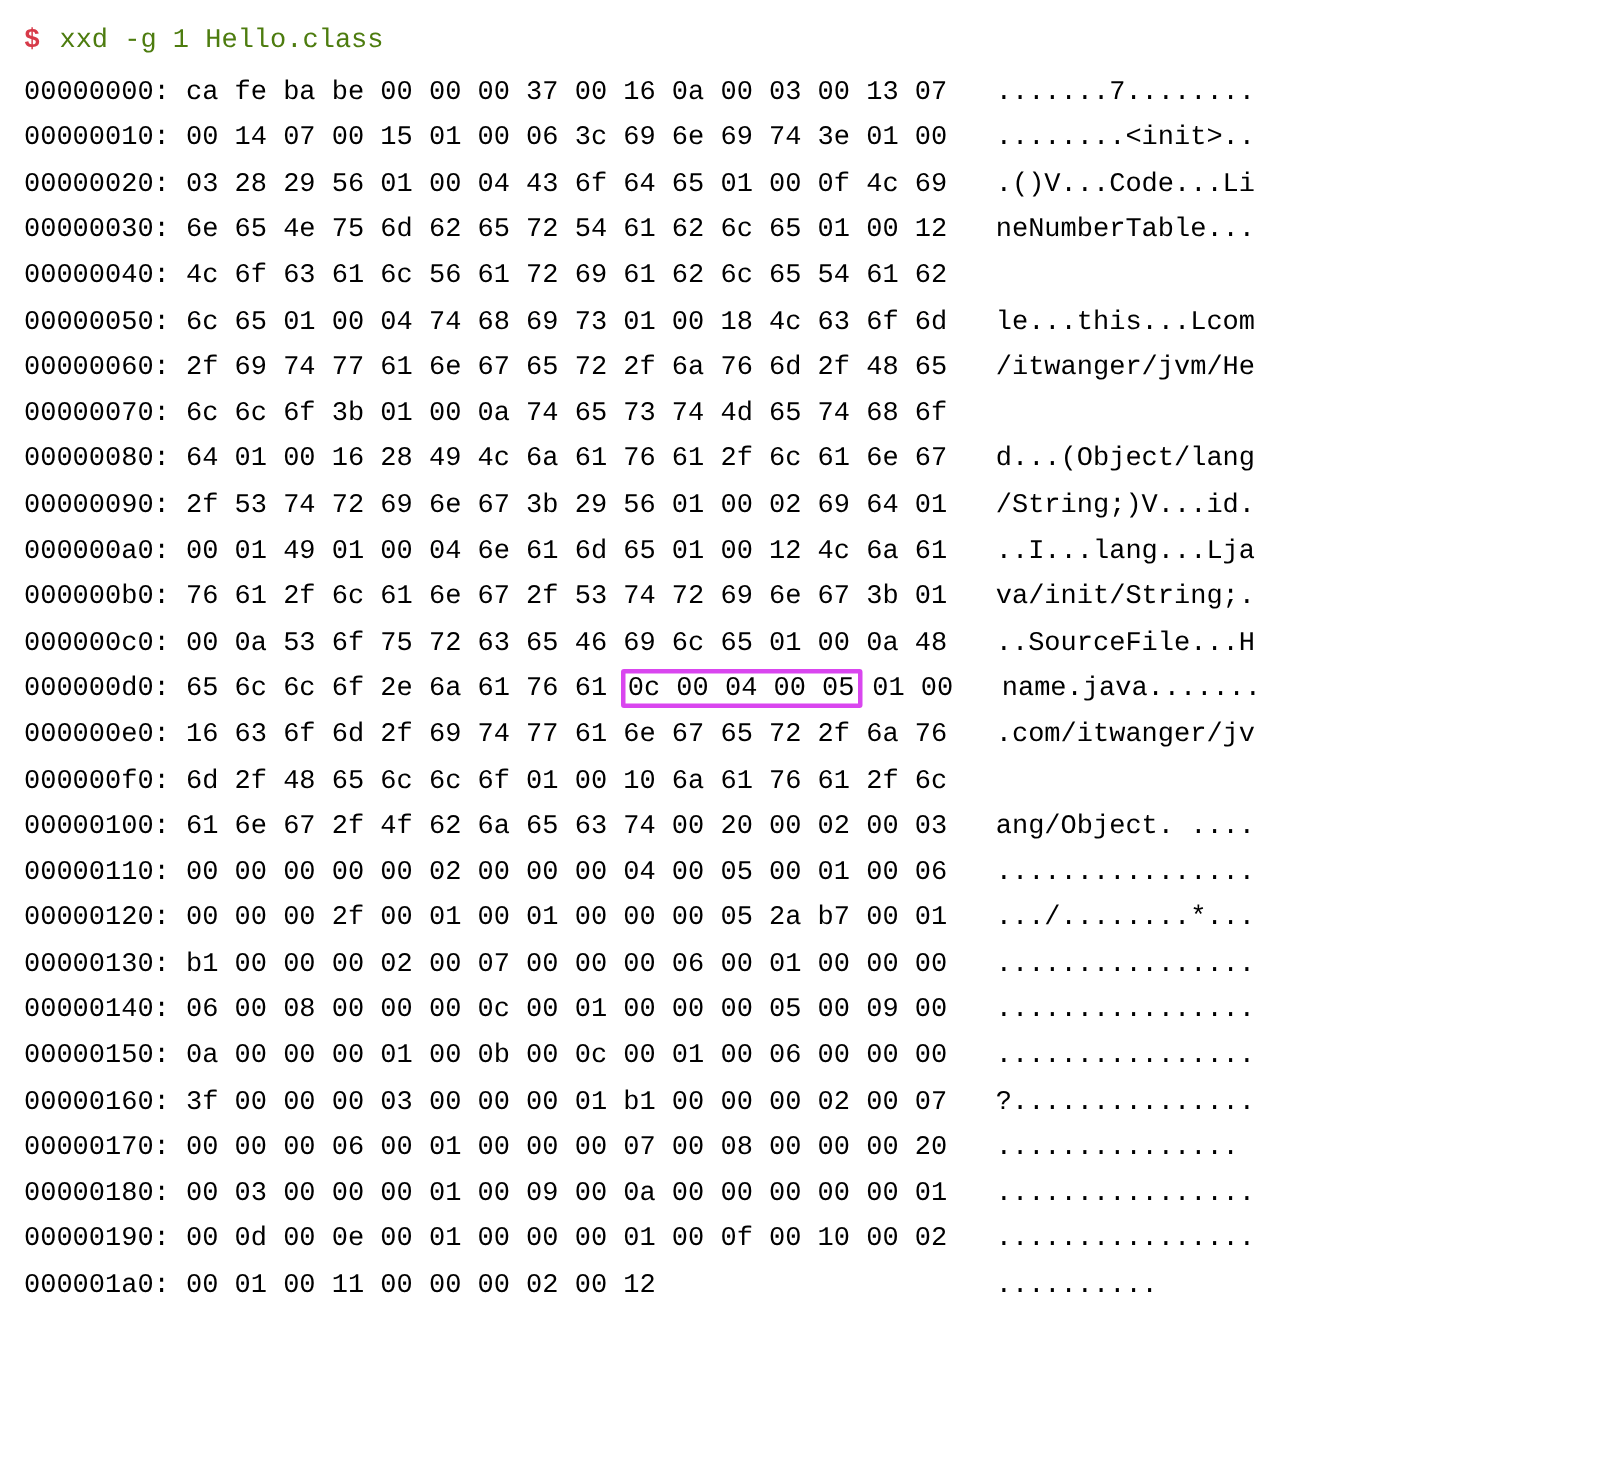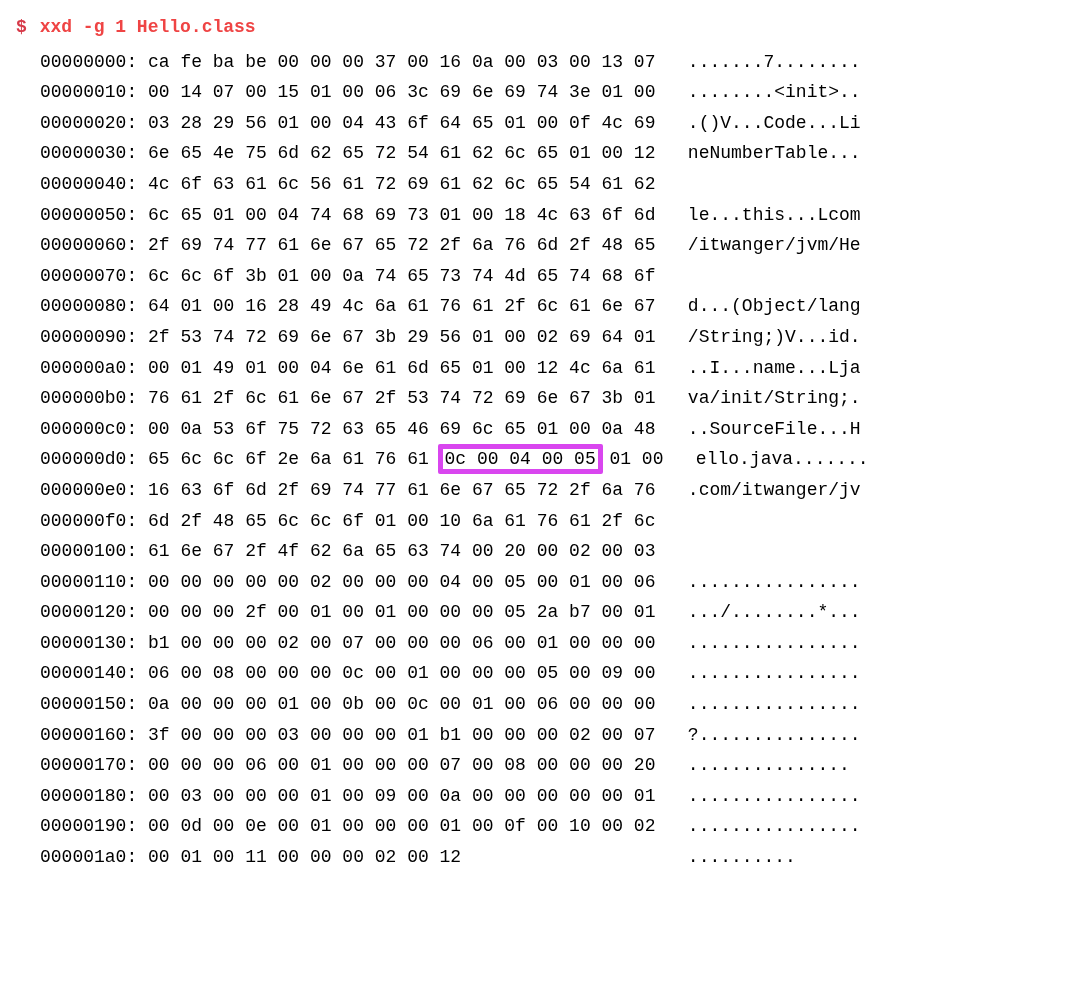--- a/index.html
+++ b/index.html
@@ -11,27 +11,26 @@
     line-height: 1.7;
     color: #000;
     white-space: nowrap;
   }
   .prompt-dollar {
     color: #d73a49;
     font-weight: 700;
     margin-right: 2px;
   }
   .cmd {
-    color: #ef4444;
-    font-weight: 700;
+    color: #4d7c0f;
+    font-weight: 400;
   }
   .line {
     display: flex;
     align-items: baseline;
-    margin-left: 24px;
   }
   .offset {
     width: 9ch;
     flex: 0 0 9ch;
     color: #000;
   }
   .hex {
     flex: 0 0 auto;
     margin-left: 1ch;
     letter-spacing: 0;
@@ -40,21 +39,21 @@
     display: inline-block;
     width: 2ch;
     margin-right: 1ch;
     text-align: left;
   }
   .ascii {
     margin-left: 2ch;
     white-space: pre;
   }
   .highlight-box {
-    border: 5px solid #d946ef;
+    border: 3px solid #d946ef;
     border-radius: 2px;
     padding: 0 2px;
     margin-right: calc(1ch - 4px);
     margin-left: -2px;
   }
   .highlight-box .b { margin-right: 1ch; }
   .highlight-box .b:last-child { margin-right: 0; }
   .cmdline { margin-bottom: 4px; }
 </style>
 </head>
@@ -110,49 +109,50 @@
       <span class="ascii">d...(Object/lang</span>
     </div>
     <div class="line">
       <span class="offset">00000090:</span>
       <span class="hex"><span class="b">2f</span><span class="b">53</span><span class="b">74</span><span class="b">72</span><span class="b">69</span><span class="b">6e</span><span class="b">67</span><span class="b">3b</span><span class="b">29</span><span class="b">56</span><span class="b">01</span><span class="b">00</span><span class="b">02</span><span class="b">69</span><span class="b">64</span><span class="b">01</span></span>
       <span class="ascii">/String;)V...id.</span>
     </div>
     <div class="line">
       <span class="offset">000000a0:</span>
       <span class="hex"><span class="b">00</span><span class="b">01</span><span class="b">49</span><span class="b">01</span><span class="b">00</span><span class="b">04</span><span class="b">6e</span><span class="b">61</span><span class="b">6d</span><span class="b">65</span><span class="b">01</span><span class="b">00</span><span class="b">12</span><span class="b">4c</span><span class="b">6a</span><span class="b">61</span></span>
-      <span class="ascii">..I...name...Lja</span>
+      <span class="ascii">..I...lang...Lja</span>
     </div>
     <div class="line">
       <span class="offset">000000b0:</span>
       <span class="hex"><span class="b">76</span><span class="b">61</span><span class="b">2f</span><span class="b">6c</span><span class="b">61</span><span class="b">6e</span><span class="b">67</span><span class="b">2f</span><span class="b">53</span><span class="b">74</span><span class="b">72</span><span class="b">69</span><span class="b">6e</span><span class="b">67</span><span class="b">3b</span><span class="b">01</span></span>
       <span class="ascii">va/init/String;.</span>
     </div>
     <div class="line">
       <span class="offset">000000c0:</span>
       <span class="hex"><span class="b">00</span><span class="b">0a</span><span class="b">53</span><span class="b">6f</span><span class="b">75</span><span class="b">72</span><span class="b">63</span><span class="b">65</span><span class="b">46</span><span class="b">69</span><span class="b">6c</span><span class="b">65</span><span class="b">01</span><span class="b">00</span><span class="b">0a</span><span class="b">48</span></span>
       <span class="ascii">..SourceFile...H</span>
     </div>
     <div class="line">
       <span class="offset">000000d0:</span>
       <span class="hex"><span class="b">65</span><span class="b">6c</span><span class="b">6c</span><span class="b">6f</span><span class="b">2e</span><span class="b">6a</span><span class="b">61</span><span class="b">76</span><span class="b">61</span><span class="highlight-box"><span class="b">0c</span><span class="b">00</span><span class="b">04</span><span class="b">00</span><span class="b">05</span></span><span class="b">01</span><span class="b">00</span></span>
-      <span class="ascii">ello.java.......</span>
+      <span class="ascii">name.java.......</span>
     </div>
     <div class="line">
       <span class="offset">000000e0:</span>
       <span class="hex"><span class="b">16</span><span class="b">63</span><span class="b">6f</span><span class="b">6d</span><span class="b">2f</span><span class="b">69</span><span class="b">74</span><span class="b">77</span><span class="b">61</span><span class="b">6e</span><span class="b">67</span><span class="b">65</span><span class="b">72</span><span class="b">2f</span><span class="b">6a</span><span class="b">76</span></span>
       <span class="ascii">.com/itwanger/jv</span>
     </div>
     <div class="line">
       <span class="offset">000000f0:</span>
       <span class="hex"><span class="b">6d</span><span class="b">2f</span><span class="b">48</span><span class="b">65</span><span class="b">6c</span><span class="b">6c</span><span class="b">6f</span><span class="b">01</span><span class="b">00</span><span class="b">10</span><span class="b">6a</span><span class="b">61</span><span class="b">76</span><span class="b">61</span><span class="b">2f</span><span class="b">6c</span></span>
     </div>
     <div class="line">
       <span class="offset">00000100:</span>
       <span class="hex"><span class="b">61</span><span class="b">6e</span><span class="b">67</span><span class="b">2f</span><span class="b">4f</span><span class="b">62</span><span class="b">6a</span><span class="b">65</span><span class="b">63</span><span class="b">74</span><span class="b">00</span><span class="b">20</span><span class="b">00</span><span class="b">02</span><span class="b">00</span><span class="b">03</span></span>
+      <span class="ascii">ang/Object. ....</span>
     </div>
     <div class="line">
       <span class="offset">00000110:</span>
       <span class="hex"><span class="b">00</span><span class="b">00</span><span class="b">00</span><span class="b">00</span><span class="b">00</span><span class="b">02</span><span class="b">00</span><span class="b">00</span><span class="b">00</span><span class="b">04</span><span class="b">00</span><span class="b">05</span><span class="b">00</span><span class="b">01</span><span class="b">00</span><span class="b">06</span></span>
       <span class="ascii">................</span>
     </div>
     <div class="line">
       <span class="offset">00000120:</span>
       <span class="hex"><span class="b">00</span><span class="b">00</span><span class="b">00</span><span class="b">2f</span><span class="b">00</span><span class="b">01</span><span class="b">00</span><span class="b">01</span><span class="b">00</span><span class="b">00</span><span class="b">00</span><span class="b">05</span><span class="b">2a</span><span class="b">b7</span><span class="b">00</span><span class="b">01</span></span>
       <span class="ascii">.../........*...</span>

